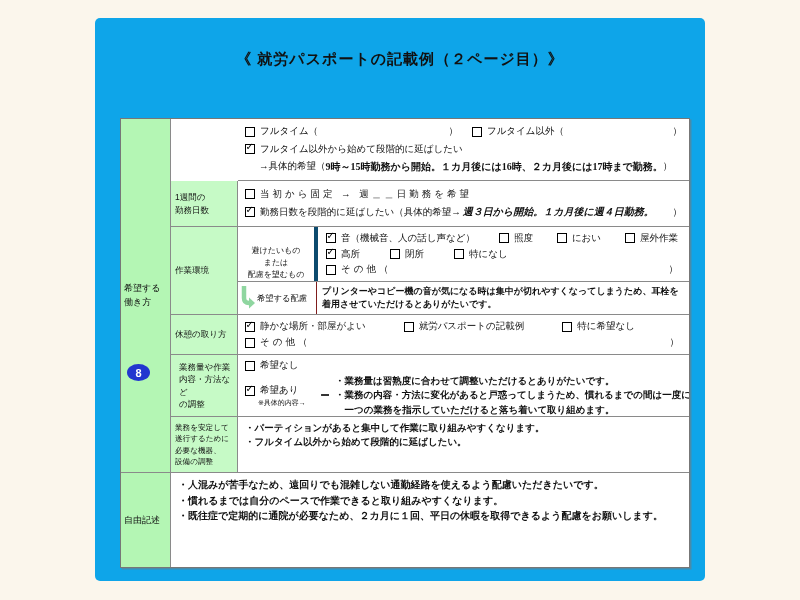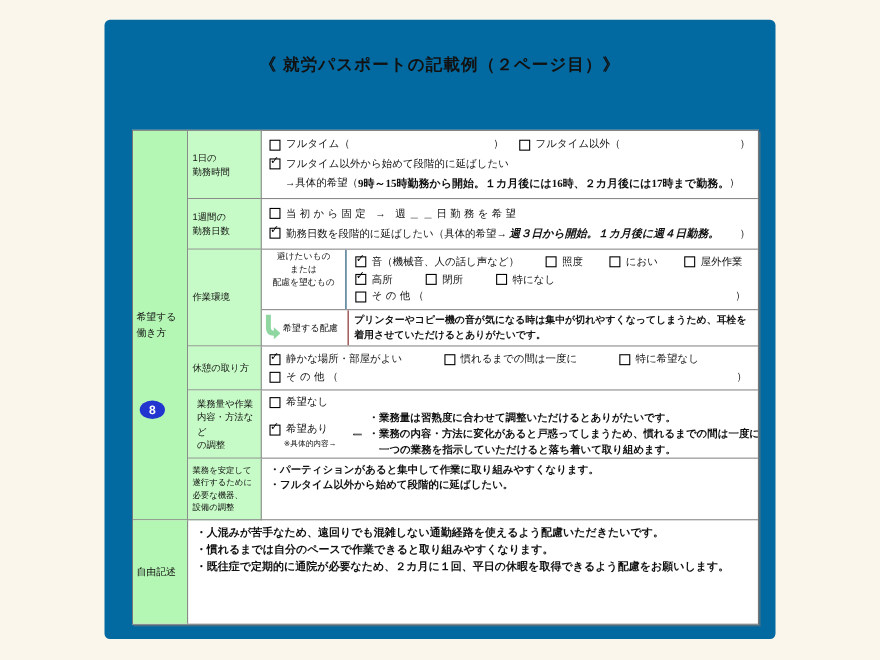--- a/index.html
+++ b/index.html
@@ -1,18 +1,18 @@
 <!DOCTYPE html>
 <html><head>
 <meta charset="utf-8">
 <style>
   html,body{margin:0;padding:0;}
   .screen{position:relative;width:800px;height:600px;background:#fbf6ec;overflow:hidden;
           font-family:"Liberation Sans","DejaVu Sans",sans-serif;color:#111;}
-  .card{position:absolute;left:95px;top:18px;width:610px;height:563px;background:#0369a1;border-radius:5px;}
+  .card{position:absolute;left:95px;top:18px;width:610px;height:563px;background:#0ea5e9;border-radius:5px;}
   .title{position:absolute;left:0;right:0;top:32px;text-align:center;font-size:15px;font-weight:bold;letter-spacing:1px;}
 
   .form-table{position:absolute;left:25px;top:100px;width:568px;background:#fff;
               display:grid;grid-template-columns:50px 67px 451px;
               grid-template-rows:62px 46px 55px 33px 40px 62px 56px 94px;
               border:1px solid #777;box-shadow:1.5px 1.5px 0 rgba(120,120,120,.55);box-sizing:content-box;}
   .cell{box-sizing:border-box;border-right:1px solid #8a8a8a;border-bottom:1px solid #8a8a8a;overflow:hidden;}
   .no-br{border-right:none;}
   .no-bb{border-bottom:none;}
   .green1{background:#b4f6b4;}
@@ -27,21 +27,21 @@
 
   .content{display:flex;flex-direction:column;justify-content:space-evenly;padding:2px 7px;font-size:9.5px;}
   .line{display:flex;align-items:center;white-space:nowrap;}
   .grow{flex:1;}
   .cb{flex:none;display:inline-block;width:8px;height:8px;border:1.2px solid #000;margin-right:5px;position:relative;top:0px;}
   .cb.on::after{content:"\2713";position:absolute;left:-0.5px;top:-4px;font-size:10px;font-weight:bold;color:#000;}
   .hand{font-family:"Liberation Serif","DejaVu Serif",serif;font-weight:700;font-size:10px;}
   .sp{display:inline-block;width:14px;}
 
   .subwrap{display:flex;align-items:stretch;padding:0;}
-  .subhead{flex:none;width:76px;border-right:1px solid #0c4a6e;display:flex;align-items:flex-start;justify-content:center;
+  .subhead{flex:none;width:76px;border-right:4px solid #0c4a6e;display:flex;align-items:flex-end;justify-content:center;
            text-align:center;font-size:8px;line-height:1.5;white-space:pre-line;}
   .subbody{flex:1;display:flex;flex-direction:column;justify-content:space-evenly;padding:2px 8px;font-size:9.5px;}
   .carelab{flex:none;width:76px;border-right:1px solid #7f1d1d;display:flex;align-items:center;gap:2px;
            padding-left:2px;font-size:8.3px;}
   .caretext{flex:1;font-size:9px;font-weight:700;line-height:1.45;padding:2px 5px;display:flex;align-items:center;}
 
   .badge{position:absolute;left:6px;top:245px;width:23px;height:17px;border-radius:50%;background:#2236cf;
          color:#fff;font-size:11px;font-weight:bold;display:flex;align-items:center;justify-content:center;z-index:3;}
 
   .wl-flex{display:flex;align-items:center;margin-top:1px;}
@@ -62,24 +62,20 @@
   <div class="card">
     <div class="title">《 就労パスポートの記載例（２ページ目）》</div>
 
     <div class="form-table">
 
       <div class="cell green1 groupcell">
         <span>希望する
 働き方</span>
       </div>
 
-      <div class="cell green2 lab" style="grid-column:2;grid-row:1;">
-        <span>1日の
-勤務時間</span>
-      </div>
       <div class="cell no-br content" style="grid-column:3;grid-row:1;">
         <div class="line">
           <span class="line" style="flex:1.08;">
             <span class="cb"></span>
             <span>フルタイム（</span>
             <span class="grow"></span>
             <span>）</span>
             <span class="sp"></span>
           </span>
           <span class="line" style="flex:1;">
@@ -186,21 +182,21 @@
         <span>休憩の取り方</span>
       </div>
       <div class="cell no-br content" style="grid-column:3;grid-row:5;">
         <div class="line" style="gap:38px;">
           <span class="line">
               <span class="cb on"></span>
               <span>静かな場所・部屋がよい</span>
             </span>
           <span class="line">
               <span class="cb"></span>
-              <span>慣れるまでの間は一度に</span>
+              <span>就労パスポートの記載例</span>
             </span>
           <span class="line">
               <span class="cb"></span>
               <span>特に希望なし</span>
             </span>
         </div>
         <div class="line lsp">
           <span class="cb"></span>
           <span>その他（</span>
           <span class="grow"></span>

